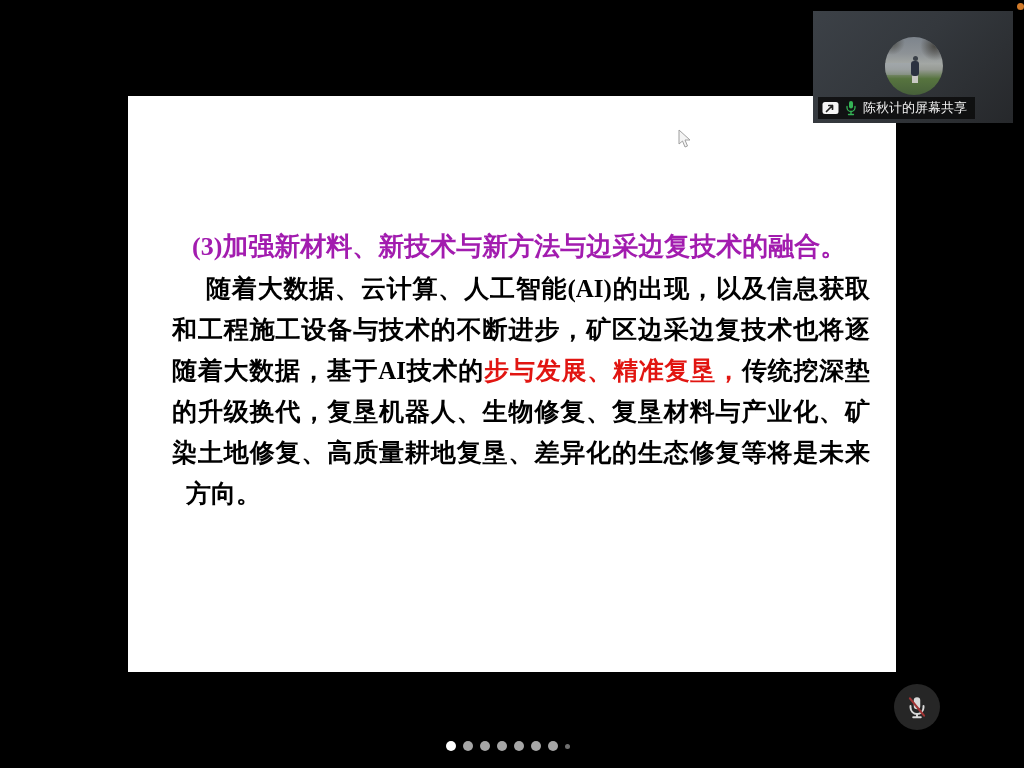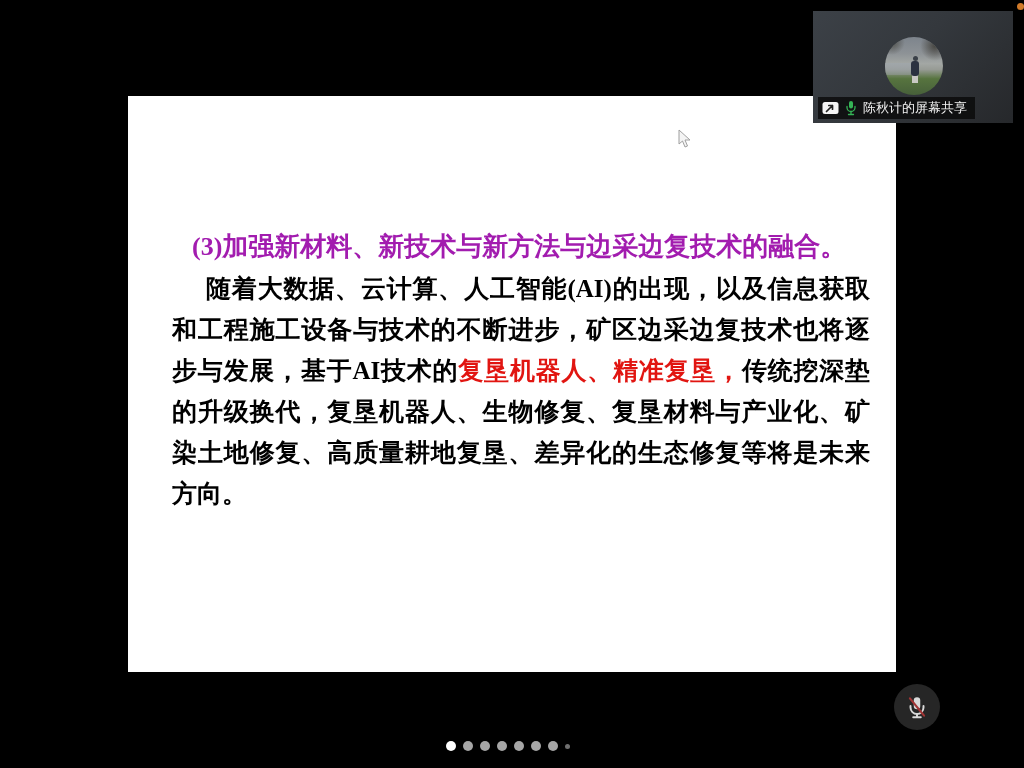--- a/index.html
+++ b/index.html
@@ -24,21 +24,21 @@
     position:absolute;left:44px;top:172px;width:698px;
     font-family:"Liberation Serif","DejaVu Serif",serif;
     font-weight:bold;font-size:25px;line-height:41px;color:#000;
   }
   .slide-body .bline{
     text-align:justify;
     text-align-last:justify;
     height:41px;overflow:hidden;
   }
   .slide-body .bline.first{padding-left:34px;}
-  .slide-body .bline.last{text-align-last:left;}
+  .slide-body .bline.last{text-align-last:left;margin-left:14px;}
   .red-inline{color:#e11511;}
 
   
   .video-thumb{
     position:absolute;left:813px;top:11px;width:200px;height:112px;
     background:linear-gradient(135deg,#3c4147 0%,#34383d 45%,#26282b 100%);
     z-index:6;
   }
   .avatar{
     position:absolute;left:72px;top:26px;width:58px;height:58px;
@@ -88,21 +88,21 @@
   }
 </style>
 </head>
 <body>
 
 <div class="slide">
   <div class="slide-heading">(3)加强新材料、新技术与新方法与边采边复技术的融合。</div>
   <div class="slide-body">
     <div class="bline first">随着大数据、云计算、人工智能(AI)的出现，以及信息获取技术</div>
     <div class="bline">和工程施工设备与技术的不断进步，矿区边采边复技术也将逐步进</div>
-    <div class="bline"><span>步与发展，基于AI技术的</span><span class="red-inline">复垦机器人、精准复垦，</span><span>传统挖深垫浅技术</span></div>
+    <div class="bline"><span>随着大数据，基于AI技术的</span><span class="red-inline">步与发展、精准复垦，</span><span>传统挖深垫浅技术</span></div>
     <div class="bline">的升级换代，复垦机器人、生物修复、复垦材料与产业化、矿区污</div>
     <div class="bline">染土地修复、高质量耕地复垦、差异化的生态修复等将是未来发展</div>
     <div class="bline last">方向。</div>
   </div>
 </div>
 
 <div class="video-thumb">
   <div class="avatar">
     <div class="branches-l"></div>
     <div class="branches-r"></div>

